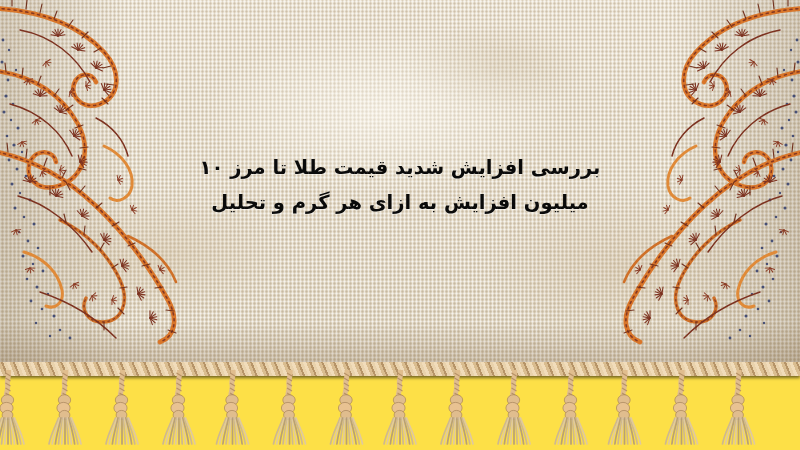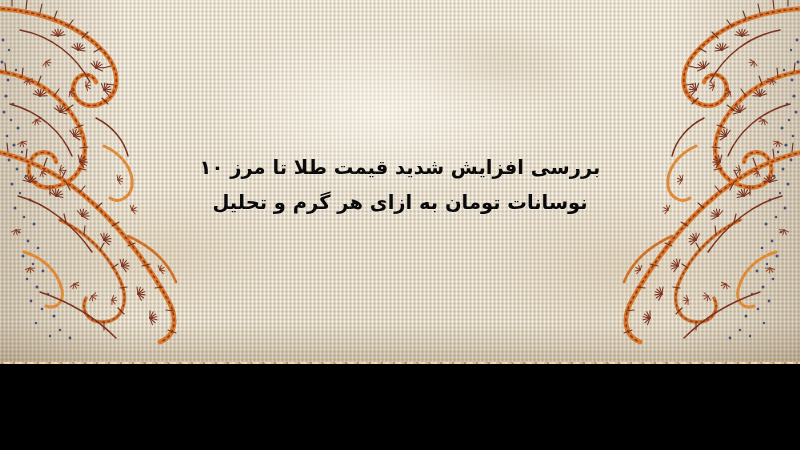--- a/index.html
+++ b/index.html
@@ -1,23 +1,23 @@
 <!DOCTYPE html>
 <html lang="fa" dir="rtl"><head>
 <meta charset="utf-8">
 <title>Pateh Embroidery Banner</title>
 <style>
   html,body{margin:0;padding:0;background:#000;}
   body{font-family:"DejaVu Sans", sans-serif;}
 
   #stage{
     position:relative;
-    width:800px;height:364px;
+    width:800px;height:450px;
     overflow:hidden;
-    background:#86efac;
+    background:#fde047;
   }
 
   
   #fabric{
     position:absolute;left:0;top:0;width:800px;height:374px;
     background-color:#e4dac8;
     background-image:
       
       radial-gradient(ellipse 260px 120px at 48% 30%, rgba(255,252,245,.55), rgba(255,252,245,0) 70%),
       radial-gradient(ellipse 180px 90px at 20% 68%, rgba(206,186,154,.35), rgba(206,186,154,0) 72%),
@@ -403,21 +403,21 @@
           <line x1="112" y1="268" x2="118" y2="264"></line>
         <line x1="120" y1="288" x2="127" y2="287"></line>
           <line x1="118" y1="308" x2="124" y2="314"></line>
         <line x1="104" y1="322" x2="104" y2="330"></line>
       </g>
     </g>
   </svg>
 
   <div id="headline">
     <span class="ln">بررسی افزایش شدید قیمت طلا تا مرز ۱۰</span>
-    <span class="ln">نوسانات تومان به ازای هر گرم و تحلیل</span>
+    <span class="ln">میلیون افزایش به ازای هر گرم و تحلیل</span>
   </div>
 
   <div id="fringe">
       <div class="tassel" style="left: -10px;"><svg viewBox="0 0 40 80" width="40" height="80">
           <g transform="translate(-1.5,0)">
             <path d="M 20 0 C 21 6 18 10 19 15 C 20 20 17 23 18 27" stroke="#e0bd8e" stroke-width="5" fill="none" stroke-linecap="round"></path>
             <line x1="17" y1="3" x2="22" y2="6" stroke="#b79166" stroke-width="1.1"></line>
             <line x1="17" y1="8" x2="22" y2="11" stroke="#b79166" stroke-width="1.1"></line>
             <line x1="17" y1="13" x2="22" y2="16" stroke="#b79166" stroke-width="1.1"></line>
             <line x1="17" y1="18" x2="22" y2="21" stroke="#b79166" stroke-width="1.1"></line>

